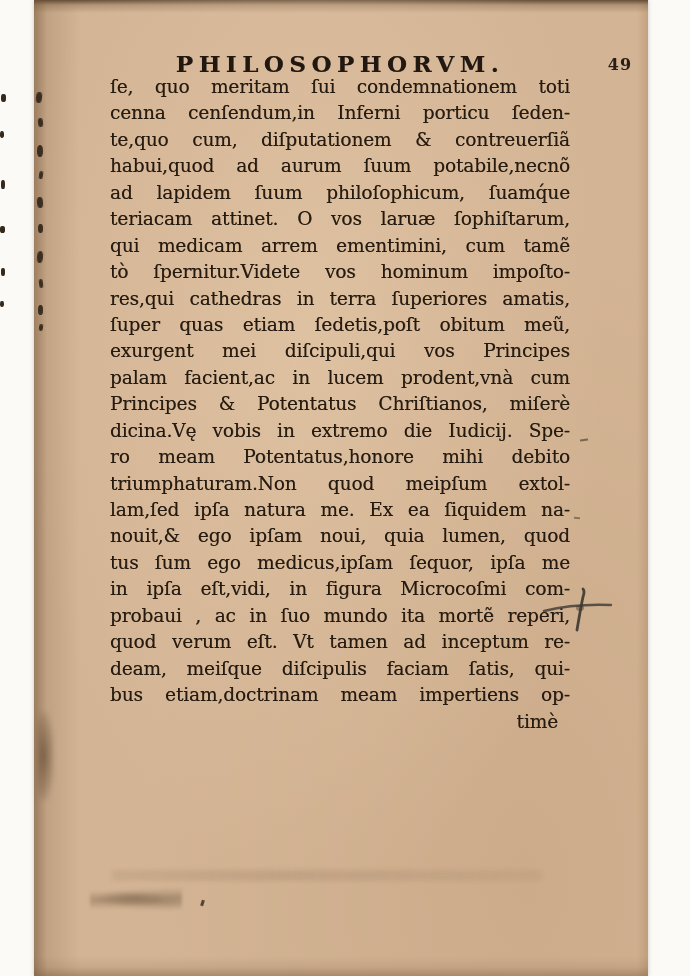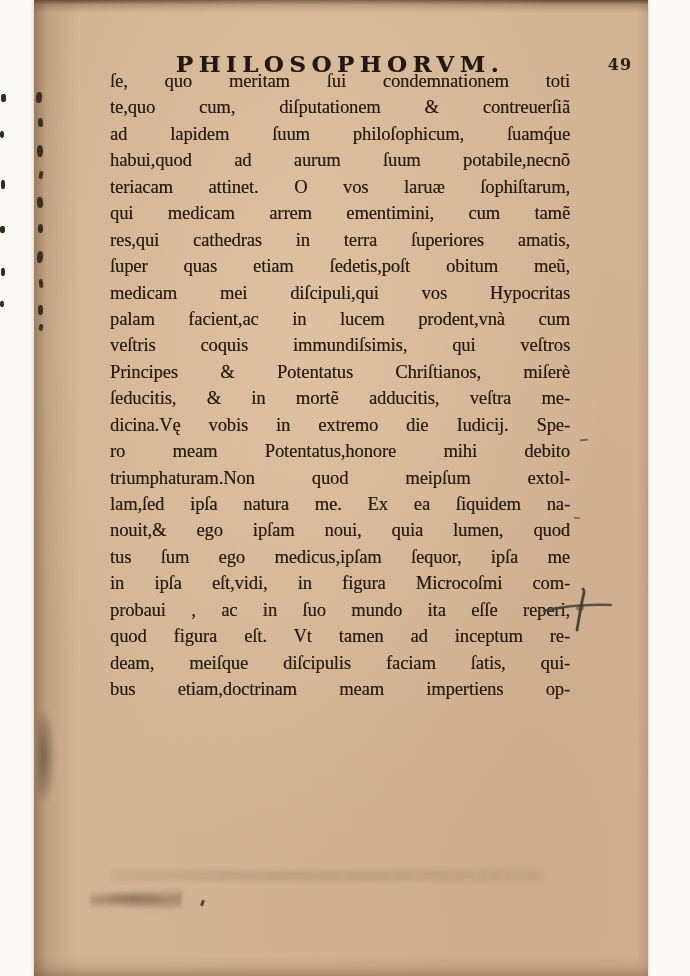--- a/index.html
+++ b/index.html
@@ -29,23 +29,23 @@
     width:100%;text-align:center;
     font-size:23px;font-weight:bold;letter-spacing:5.5px;
     color:#211811;text-shadow:0.3px 0.3px 0 rgba(33,24,17,0.55);
   }
   .page-number{
     position:absolute;left:480px;top:5px;width:60px;text-align:center;
     font-size:16px;font-weight:bold;letter-spacing:1px;color:#2a1f15;
   }
   
   .text-block{
-    position:absolute;left:76px;top:68px;width:460px;
+    position:absolute;left:76px;top:74px;width:460px;
     font-size:18.5px;line-height:26.45px;letter-spacing:-0.1px;
-    color:#241a10;text-shadow:0.3px 0.3px 0 rgba(40,28,16,0.55);font-family:Liberation Serif, serif;
+    color:#241a10;text-shadow:0.3px 0.3px 0 rgba(40,28,16,0.55);
   }
   .text-line{
     height:26.45px;overflow:hidden;
     text-align:justify;text-align-last:justify;
   }
   .catchword-line{height:26.45px;text-align:right;padding-right:12px;}
   
   .edge-mark{
     position:absolute;background:#2c2115;border-radius:45%;
     filter:blur(0.4px);opacity:0.88;
@@ -90,43 +90,44 @@
 
   <div class="page">
 
     <div class="header-row">
       <div class="running-header">PHILOSOPHORVM.</div>
       <div class="page-number">49</div>
     </div>
 
     <div class="text-block" id="text-block">
         <div class="text-line">ſe, quo meritam ſui condemnationem toti</div>
+        <div class="text-line">cenna cenſendum,in Inferni porticu ſeden-</div>
         <div class="text-line">te,quo cum, diſputationem &amp; contreuerſiã</div>
+        <div class="text-line">habui,quod ad aurum ſuum potabile,necnõ</div>
         <div class="text-line">ad lapidem ſuum philoſophicum, ſuamq́ue</div>
-        <div class="text-line">habui,quod ad aurum ſuum potabile,necnõ</div>
         <div class="text-line">teriacam attinet. O vos laruæ ſophiſtarum,</div>
         <div class="text-line">qui medicam arrem ementimini, cum tamẽ</div>
+        <div class="text-line">tò ſpernitur.Videte vos hominum impoſto-</div>
         <div class="text-line">res,qui cathedras in terra ſuperiores amatis,</div>
         <div class="text-line">ſuper quas etiam ſedetis,poſt obitum meũ,</div>
-        <div class="text-line">medicam mei diſcipuli,qui vos Hypocritas</div>
+        <div class="text-line">exurgent mei diſcipuli,qui vos Principes</div>
         <div class="text-line">palam facient,ac in lucem prodent,vnà cum</div>
-        <div class="text-line">veſtris coquis immundiſsimis, qui veſtros</div>
         <div class="text-line">Principes &amp; Potentatus Chriſtianos, miſerè</div>
-        <div class="text-line">ſeducitis, &amp; in mortẽ adducitis, veſtra me-</div>
         <div class="text-line">dicina.Vę vobis in extremo die Iudicij. Spe-</div>
         <div class="text-line">ro meam Potentatus,honore mihi debito</div>
         <div class="text-line">triumphaturam.Non quod meipſum extol-</div>
         <div class="text-line">lam,ſed ipſa natura me. Ex ea ſiquidem na-</div>
         <div class="text-line">nouit,&amp; ego ipſam noui, quia lumen, quod</div>
         <div class="text-line">tus ſum ego medicus,ipſam ſequor, ipſa me</div>
         <div class="text-line">in ipſa eſt,vidi, in figura Microcoſmi com-</div>
-        <div class="text-line">probaui , ac in ſuo mundo ita eſſe reperi,</div>
-        <div class="text-line">quod figura eſt. Vt tamen ad inceptum re-</div>
+        <div class="text-line">probaui , ac in ſuo mundo ita mortẽ reperi,</div>
+        <div class="text-line">quod verum eſt. Vt tamen ad inceptum re-</div>
         <div class="text-line">deam, meiſque diſcipulis faciam ſatis, qui-</div>
         <div class="text-line">bus etiam,doctrinam meam impertiens op-</div>
+        <div class="catchword-line">timè</div>
       </div>
 
     <div class="edge-mark" style="left:2px;top:92px;width:6px;height:11px;transform:rotate(6deg);"></div>
     <div class="edge-mark" style="left:4px;top:118px;width:5px;height:9px;transform:rotate(-5deg);"></div>
     <div class="edge-mark" style="left:3px;top:145px;width:6px;height:12px;"></div>
     <div class="edge-mark" style="left:5px;top:171px;width:4px;height:8px;transform:rotate(8deg);"></div>
     <div class="edge-mark" style="left:3px;top:197px;width:6px;height:11px;transform:rotate(-4deg);"></div>
     <div class="edge-mark" style="left:4px;top:224px;width:5px;height:9px;"></div>
     <div class="edge-mark" style="left:3px;top:251px;width:6px;height:12px;transform:rotate(5deg);"></div>
     <div class="edge-mark" style="left:5px;top:279px;width:4px;height:9px;transform:rotate(-6deg);"></div>

